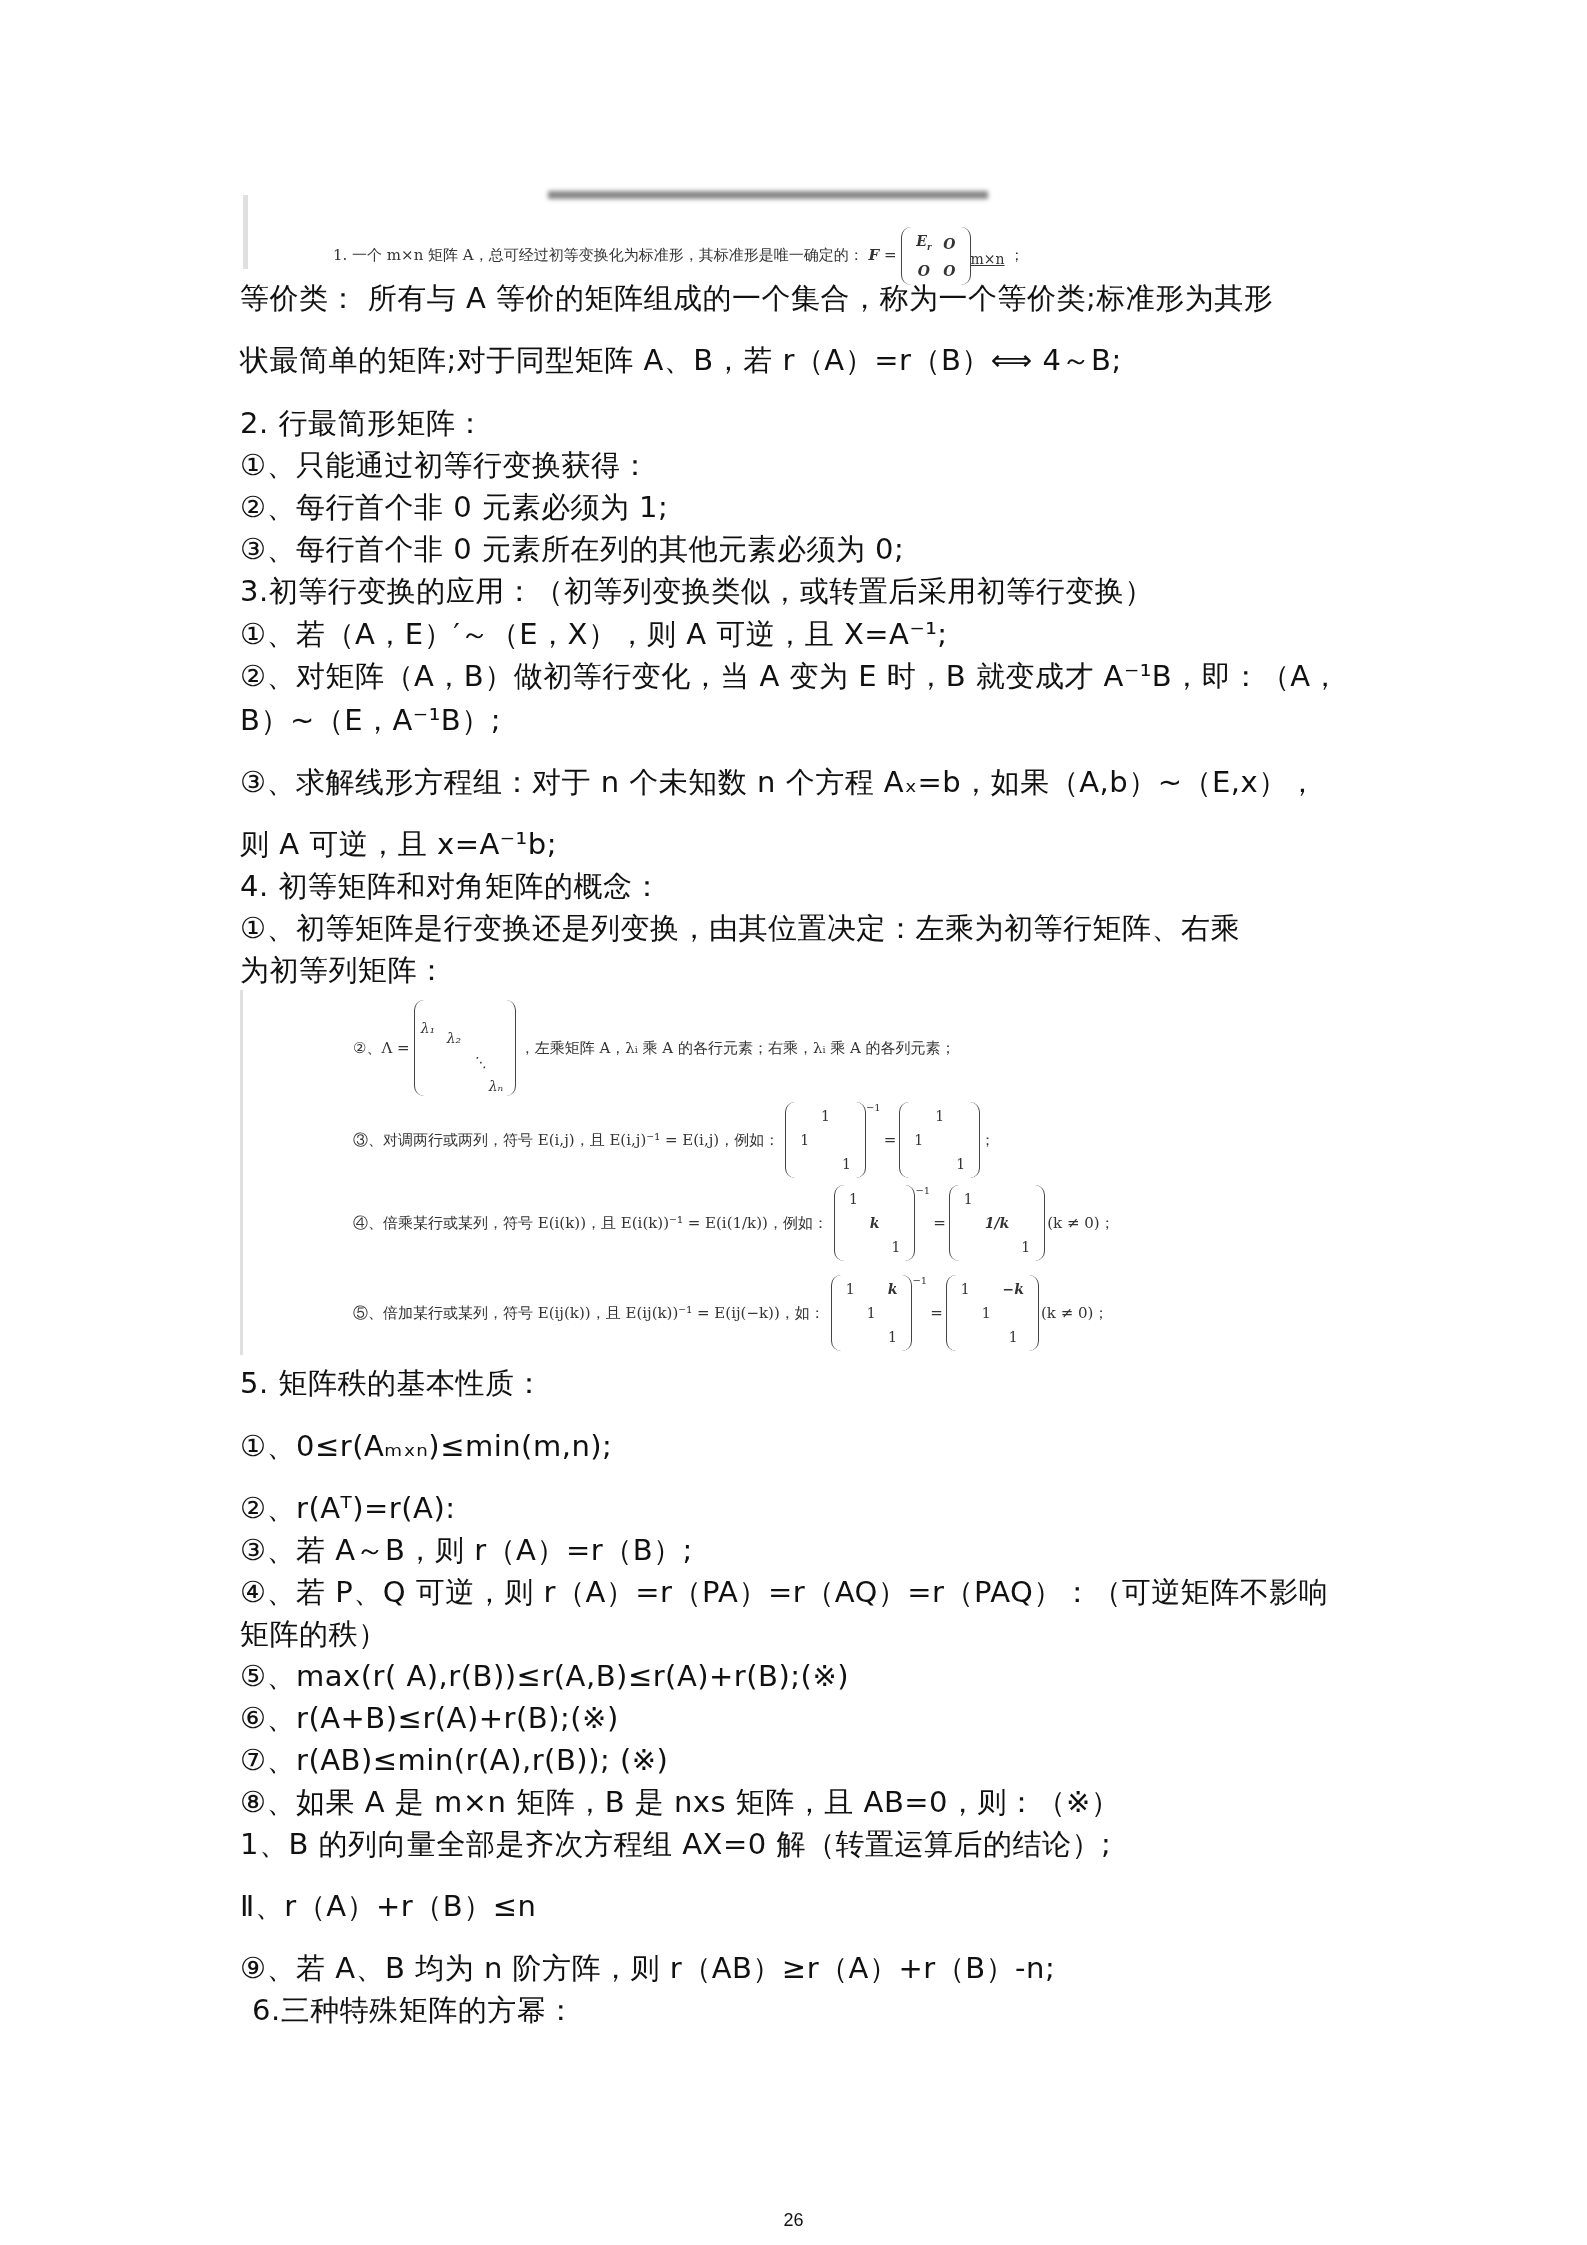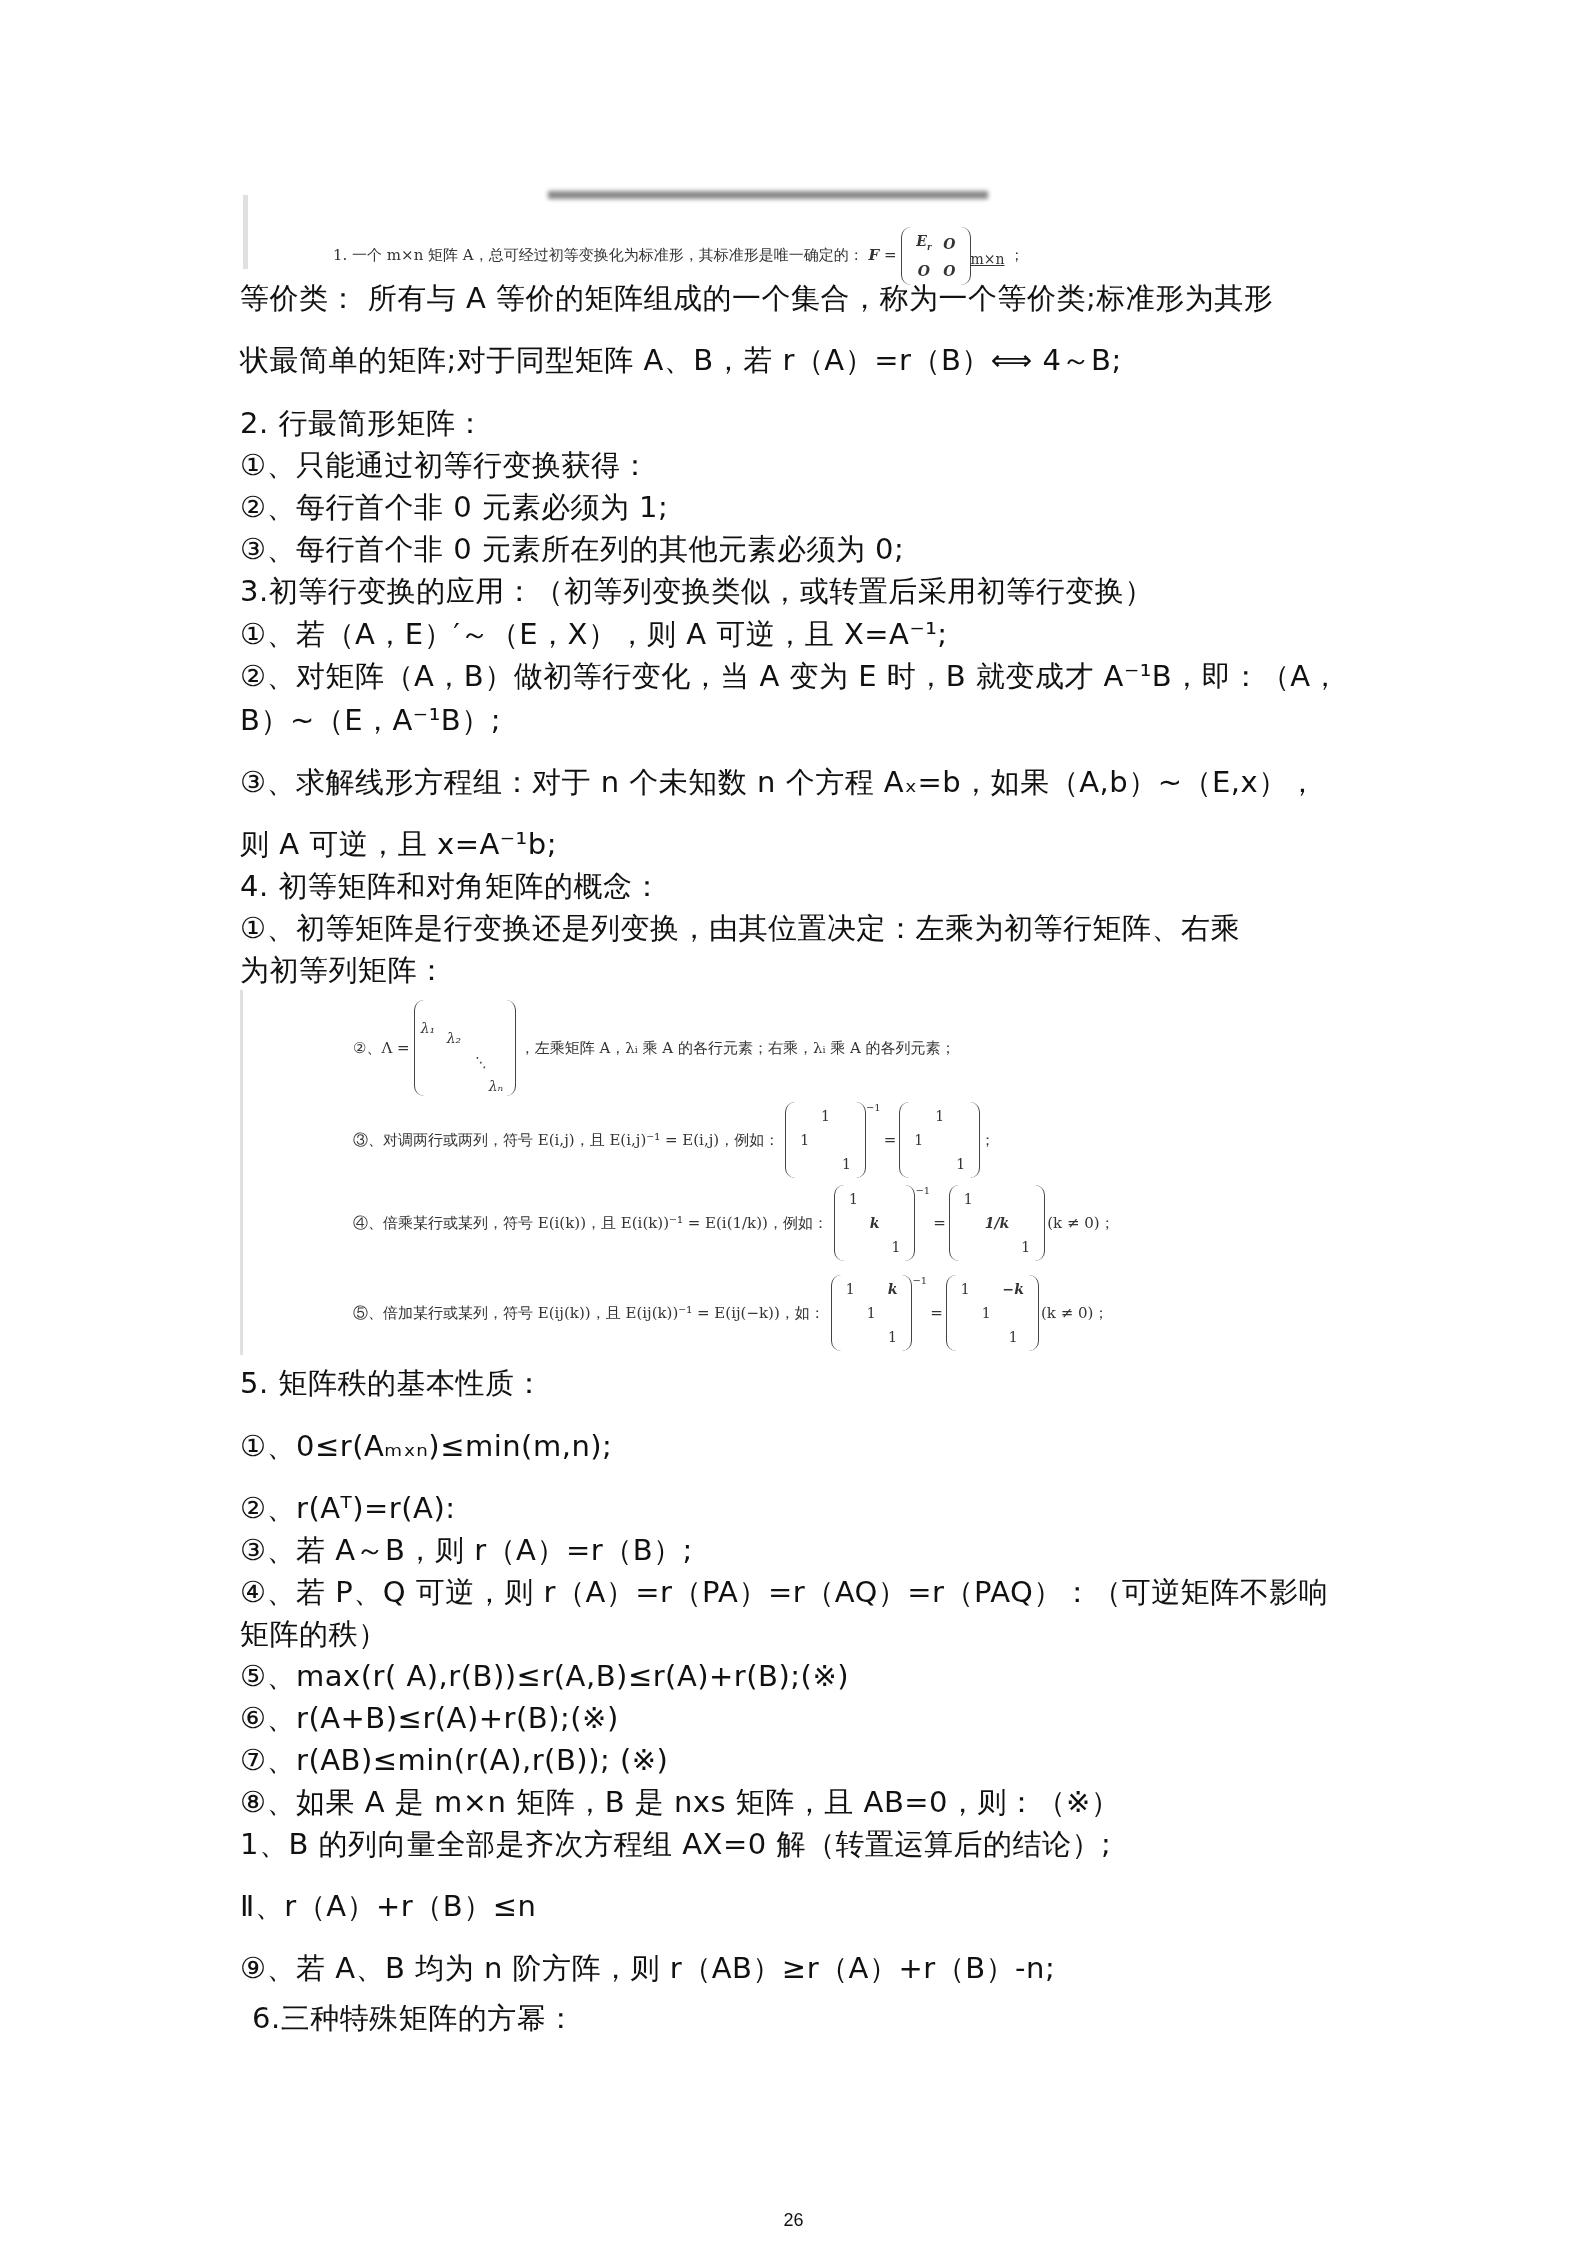--- a/index.html
+++ b/index.html
@@ -228,15 +228,15 @@
 <div class="line" style="top:1574px;">④、若 P、Q 可逆，则 r（A）=r（PA）=r（AQ）=r（PAQ）：（可逆矩阵不影响</div>
 <div class="line" style="top:1616px;">矩阵的秩）</div>
 <div class="line" style="top:1658px;">⑤、max(r( A),r(B))≤r(A,B)≤r(A)+r(B);(※)</div>
 <div class="line" style="top:1700px;">⑥、r(A+B)≤r(A)+r(B);(※)</div>
 <div class="line" style="top:1742px;">⑦、r(AB)≤min(r(A),r(B)); (※)</div>
 <div class="line" style="top:1784px;">⑧、如果 A 是 m×n 矩阵，B 是 nxs 矩阵，且 AB=0，则：（※）</div>
 <div class="line" style="top:1826px;">1、B 的列向量全部是齐次方程组 AX=0 解（转置运算后的结论）;</div>
 <div class="line" style="top:1888px;text-align:center;">Ⅱ、r（A）+r（B）≤n</div>
 <div class="line" style="top:1950px;">⑨、若 A、B 均为 n 阶方阵，则 r（AB）≥r（A）+r（B）-n;</div>
 
-<div class="line" style="top:1992px; left:252px;margin-top:8px;">6.三种特殊矩阵的方幂：</div>
+<div class="line" style="top:1992px; left:252px;">6.三种特殊矩阵的方幂：</div>
 
 <div class="pageno">26</div>
 
 </body></html>

